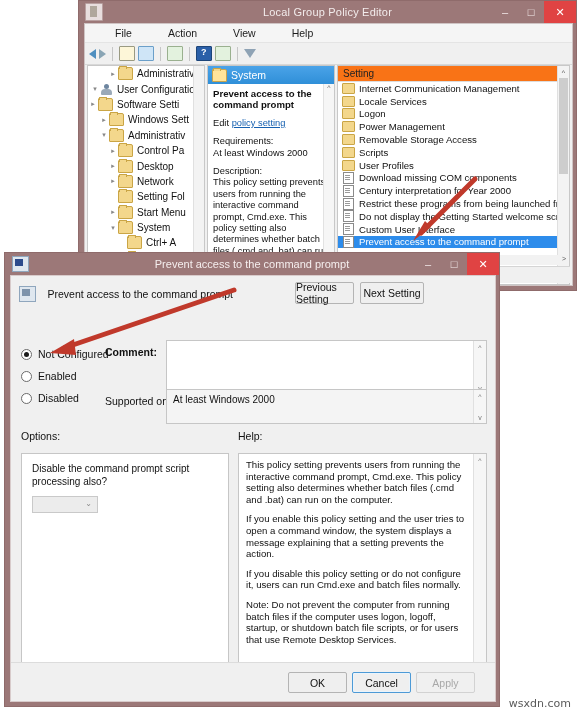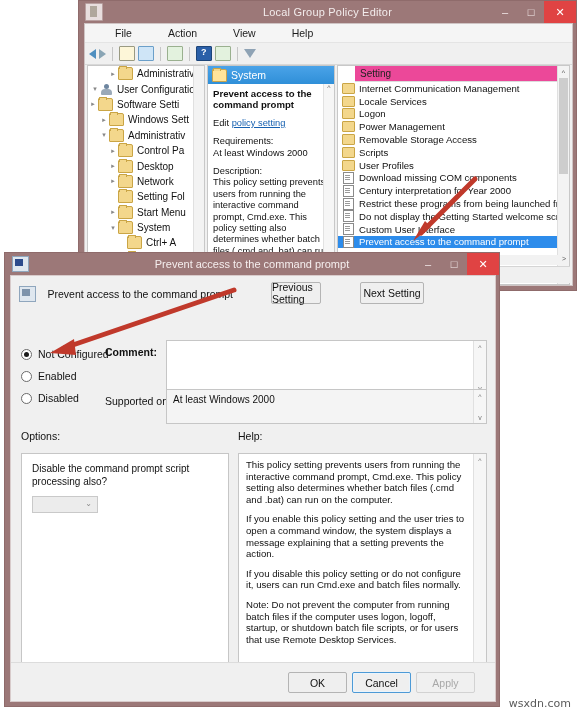--- a/index.html
+++ b/index.html
@@ -253,28 +253,27 @@
     flex: 1;
     background: #ffffff;
     border: 1px solid #c8c8c8;
     margin: 1px 2px 0 2px;
     box-sizing: border-box;
     position: relative;
     overflow: hidden;
   }
   #settings-header {
     height: 15px;
-    background: #ec4899;
+    background: #f97316;
     border-bottom: 1px solid #dcdcdc;
     font-size: 10px;
     color: #222;
     padding-left: 5px;
     display: flex;
     align-items: center;
-    margin-left: 17px;
   }
   .set-row {
     display: flex;
     align-items: center;
     height: 12.8px;
     font-size: 9.6px;
     color: #111;
     padding-left: 4px;
     white-space: nowrap;
   }
@@ -424,21 +423,21 @@
     top: 6px;
     height: 22px;
     background: #efefef;
     border: 1px solid #b4b4b4;
     border-radius: 2px;
     font-size: 10.5px;
     color: #111;
     display: flex; align-items: center; justify-content: center;
     box-sizing: border-box;
   }
-  #btn-prev { left: 260px; width: 50px; }
+  #btn-prev { left: 284px; width: 59px; }
   #btn-next { left: 349px; width: 64px; }
 
   .radio-row {
     position: absolute;
     left: 10px;
     display: flex;
     align-items: center;
     font-size: 10.5px;
     color: #111;
   }

